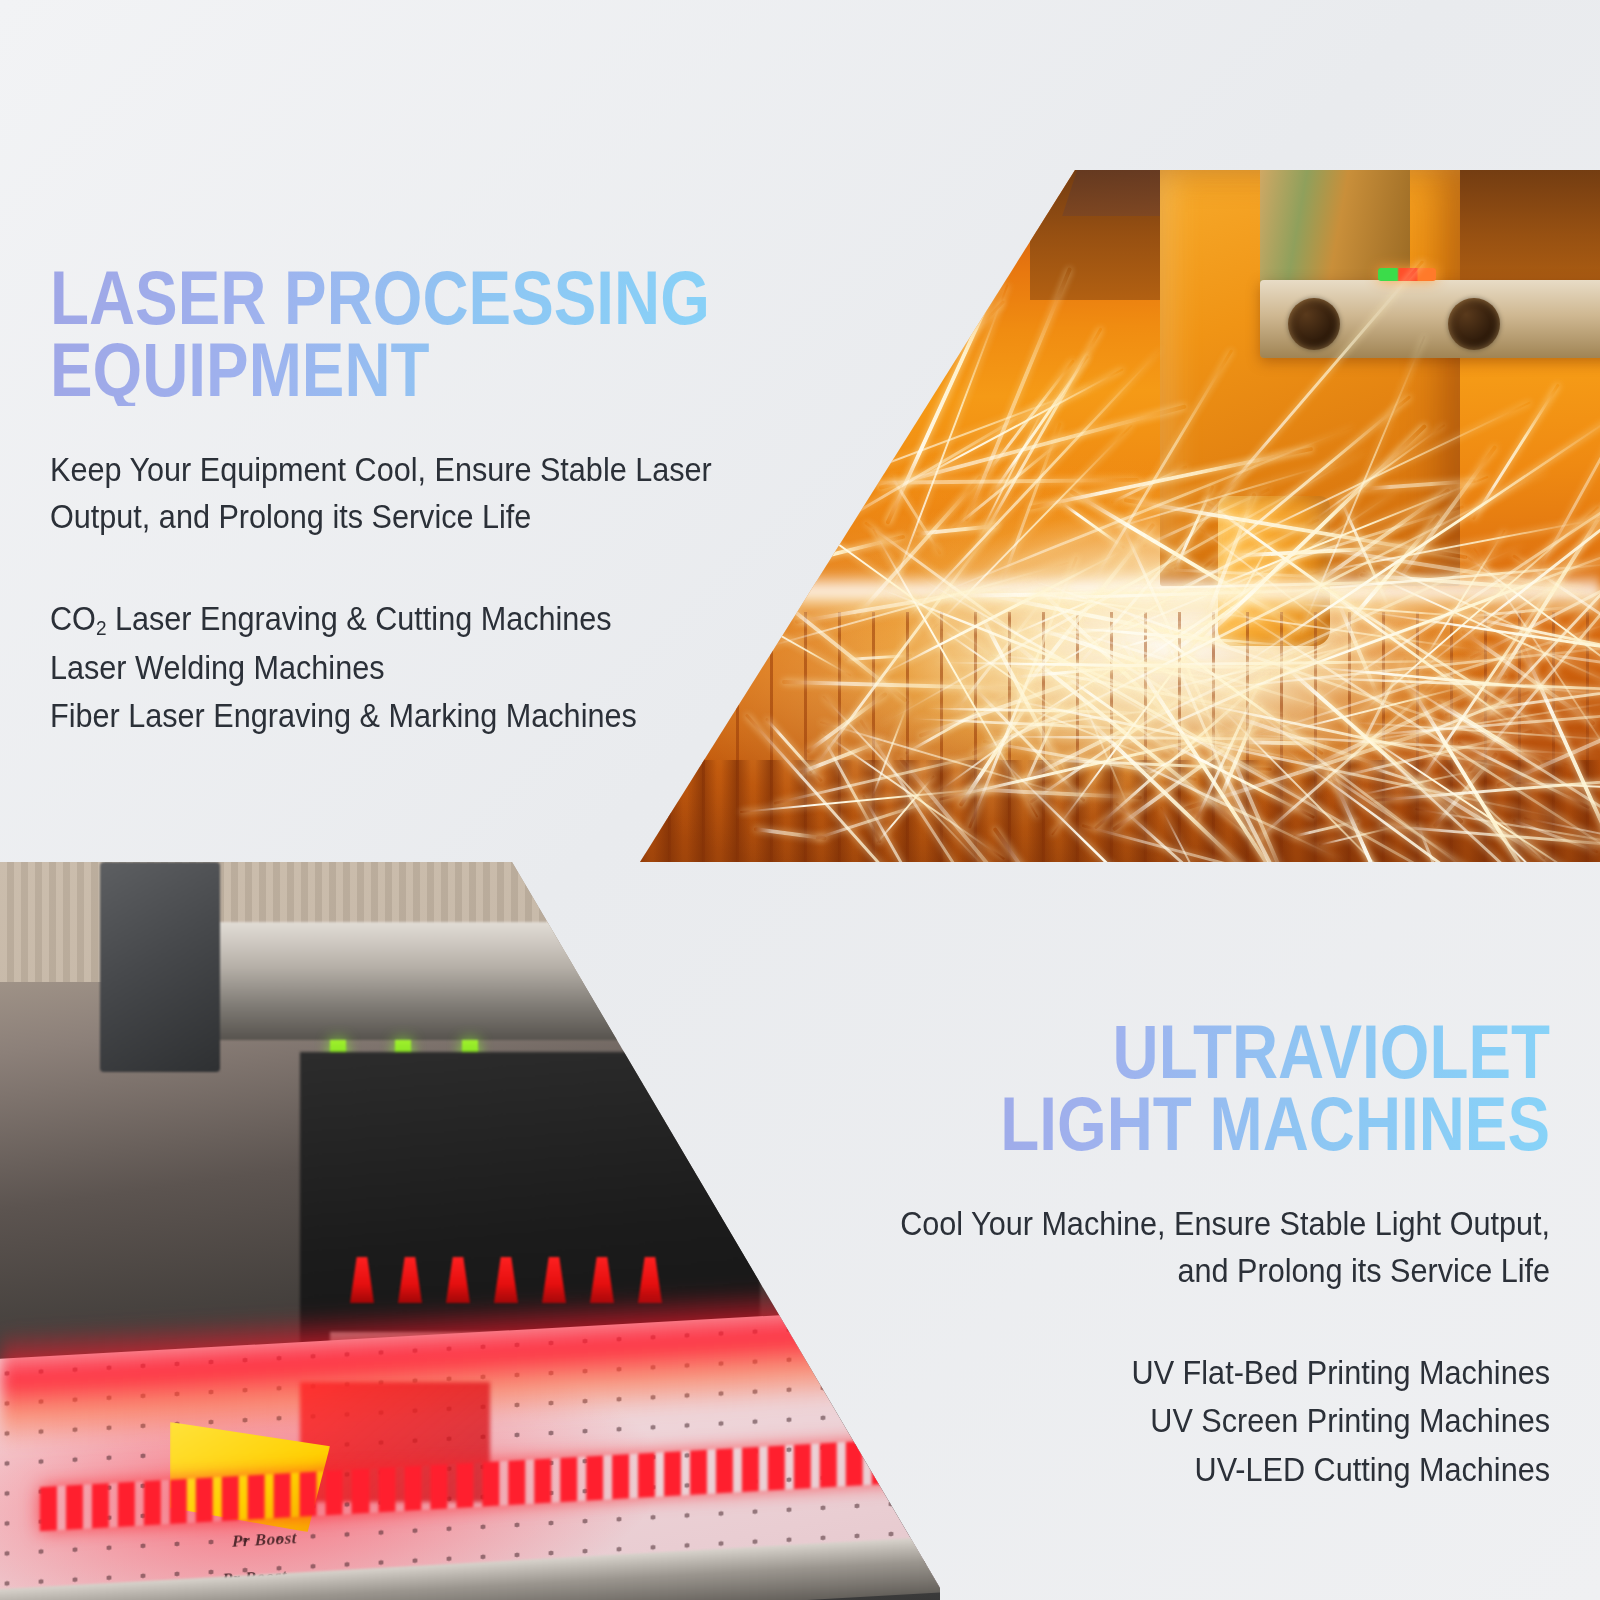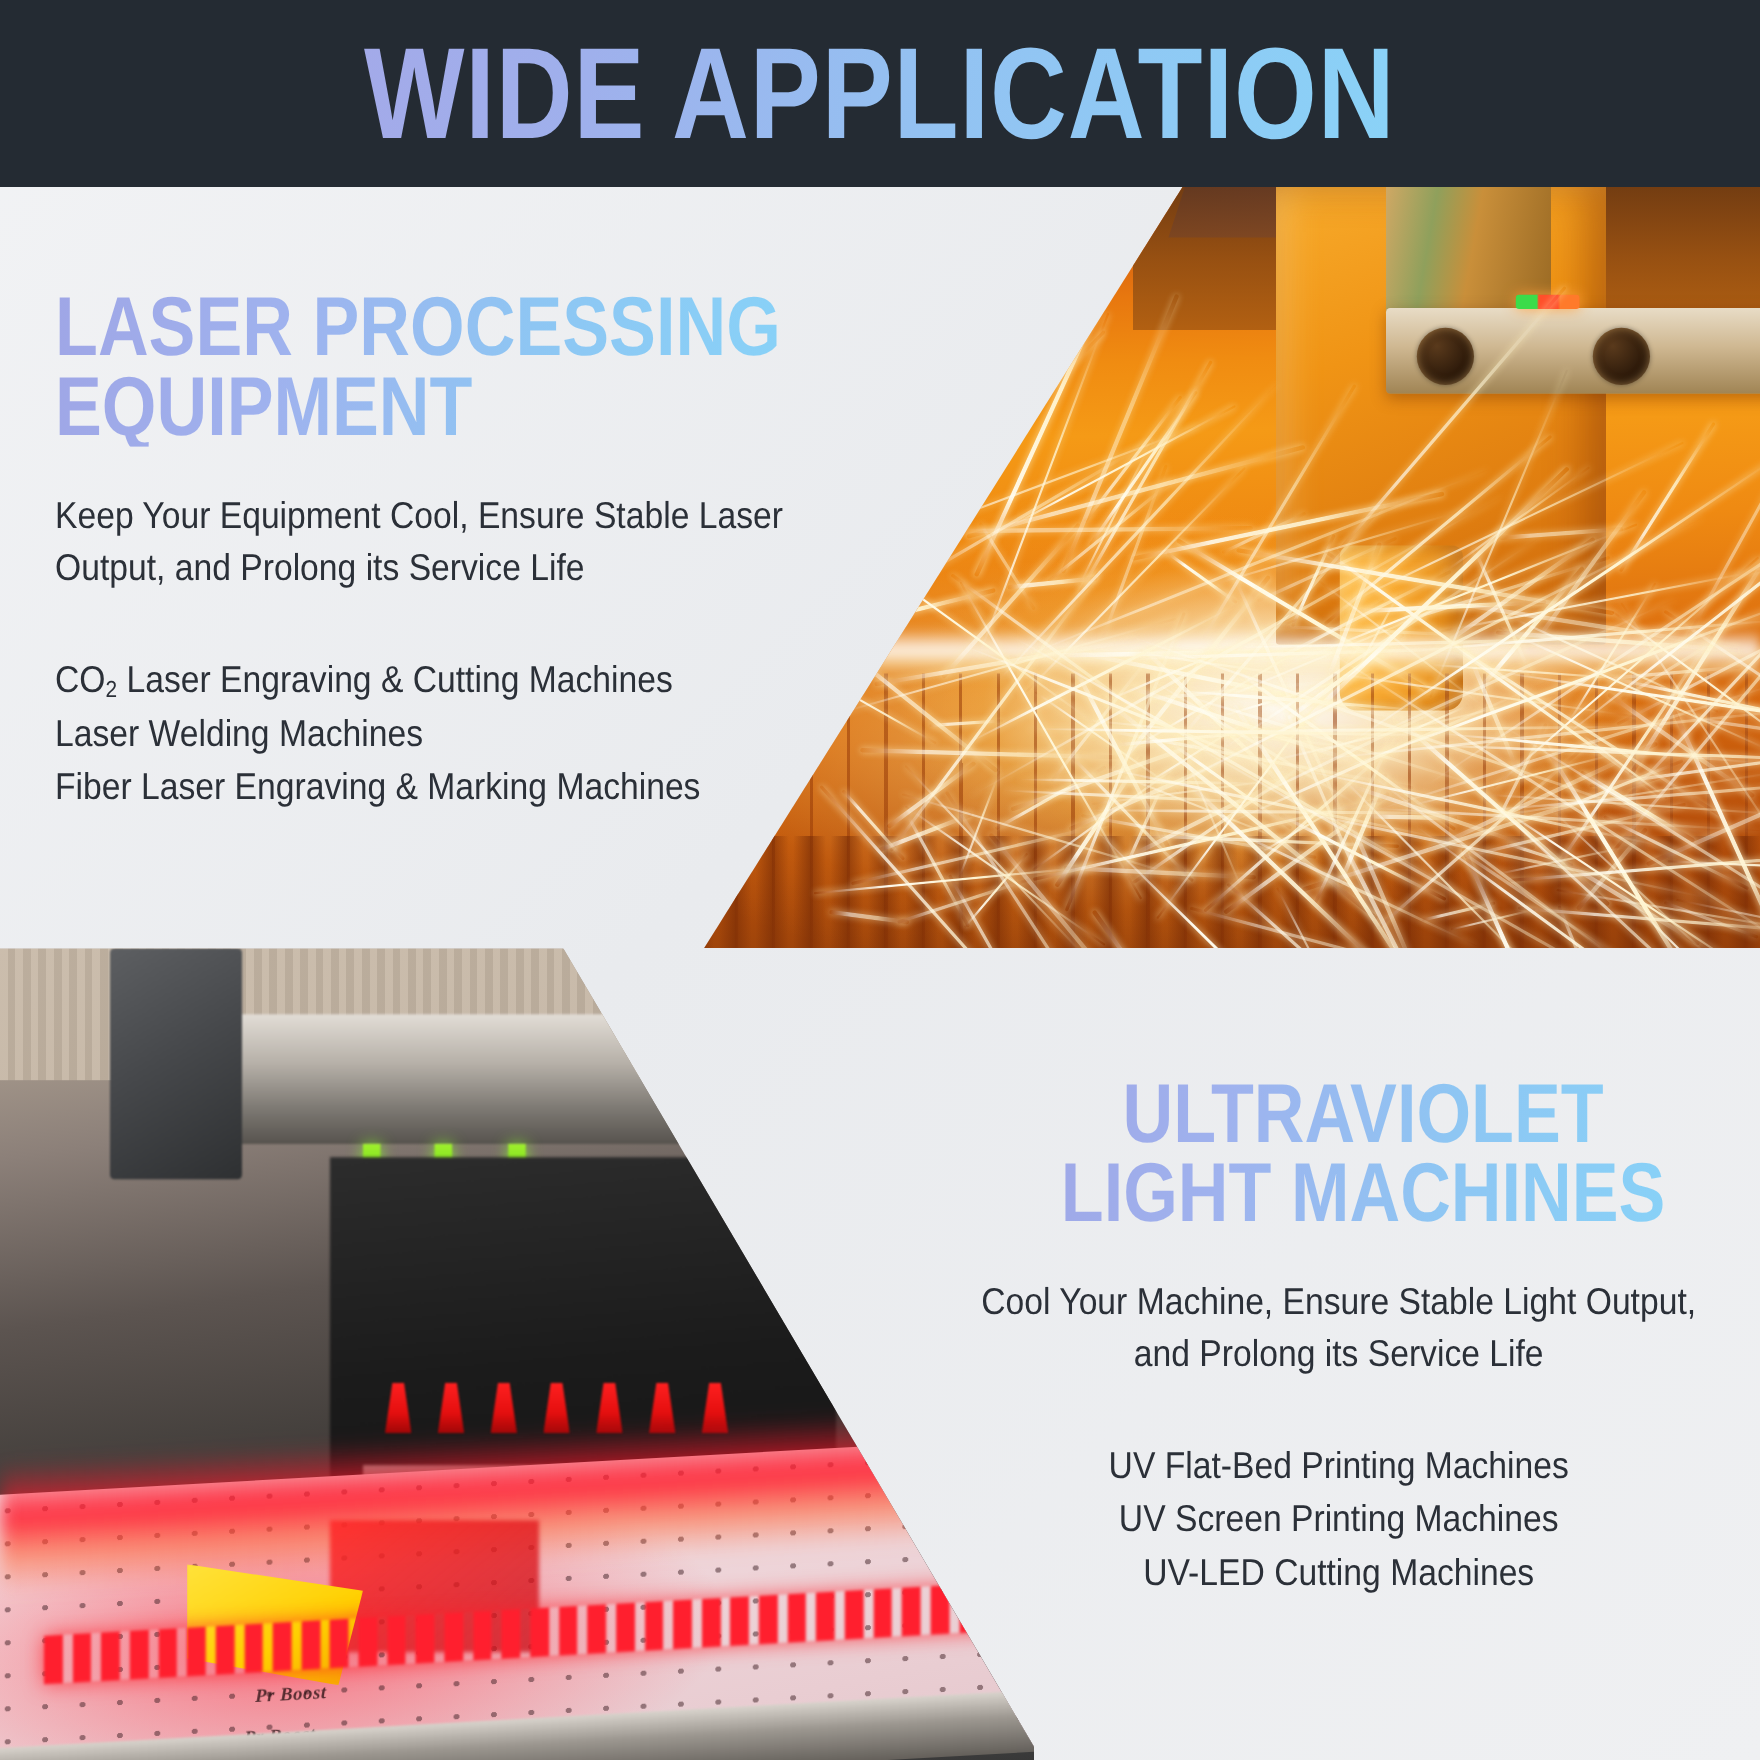--- a/index.html
+++ b/index.html
@@ -276,21 +276,21 @@
   .uv-chain {
     position:absolute; left:-10px; top:756px; width:990px; height:200px;
     background:linear-gradient(180deg,#3a3a3a 0%,#242424 40%,#101010 100%);
     transform:skewY(-3.2deg);
   }
 
   
   .panel { position:absolute; z-index:20; }
 
   .panel-left  { left:50px;  top:262px;  width:820px; text-align:left; }
-  .panel-right { right:50px; top:977px;  width:740px; text-align:center; }
+  .panel-right { right:50px; top:1016px;  width:740px; text-align:right; }
 
   .section-title {
     font-family:"Liberation Sans Narrow","Liberation Sans", sans-serif;
     font-weight:700;
     font-size:76px;
     line-height:0.95;
     letter-spacing:0px;
     transform:scaleX(0.84);
     background:linear-gradient(100deg,#9fa6e6 0%,#9fb2ee 30%,#8ec6f3 62%,#87d3f8 100%);
     -webkit-background-clip:text;
@@ -328,23 +328,20 @@
   .panel-left  .machine-list { transform-origin:left center; }
   .panel-right .machine-list { transform-origin:right center; }
   .machine-list li { white-space:nowrap; }
   .machine-list sub { font-size:.62em; vertical-align:-.22em; }
 </style>
 </head>
 <body>
 
 <div class="poster">
 
-  <div class="header">
-    <div class="header-title">WIDE APPLICATION</div>
-  </div>
 
   <div class="photo photo-laser">
     <div class="laser-bg"></div>
     <div class="laser-blue"></div>
     <div class="laser-gantry"></div>
     <div class="laser-head"></div>
     <div class="laser-barrel"></div>
 
     <div class="laser-sensorbar">
       <div class="laser-dial d1"></div>

